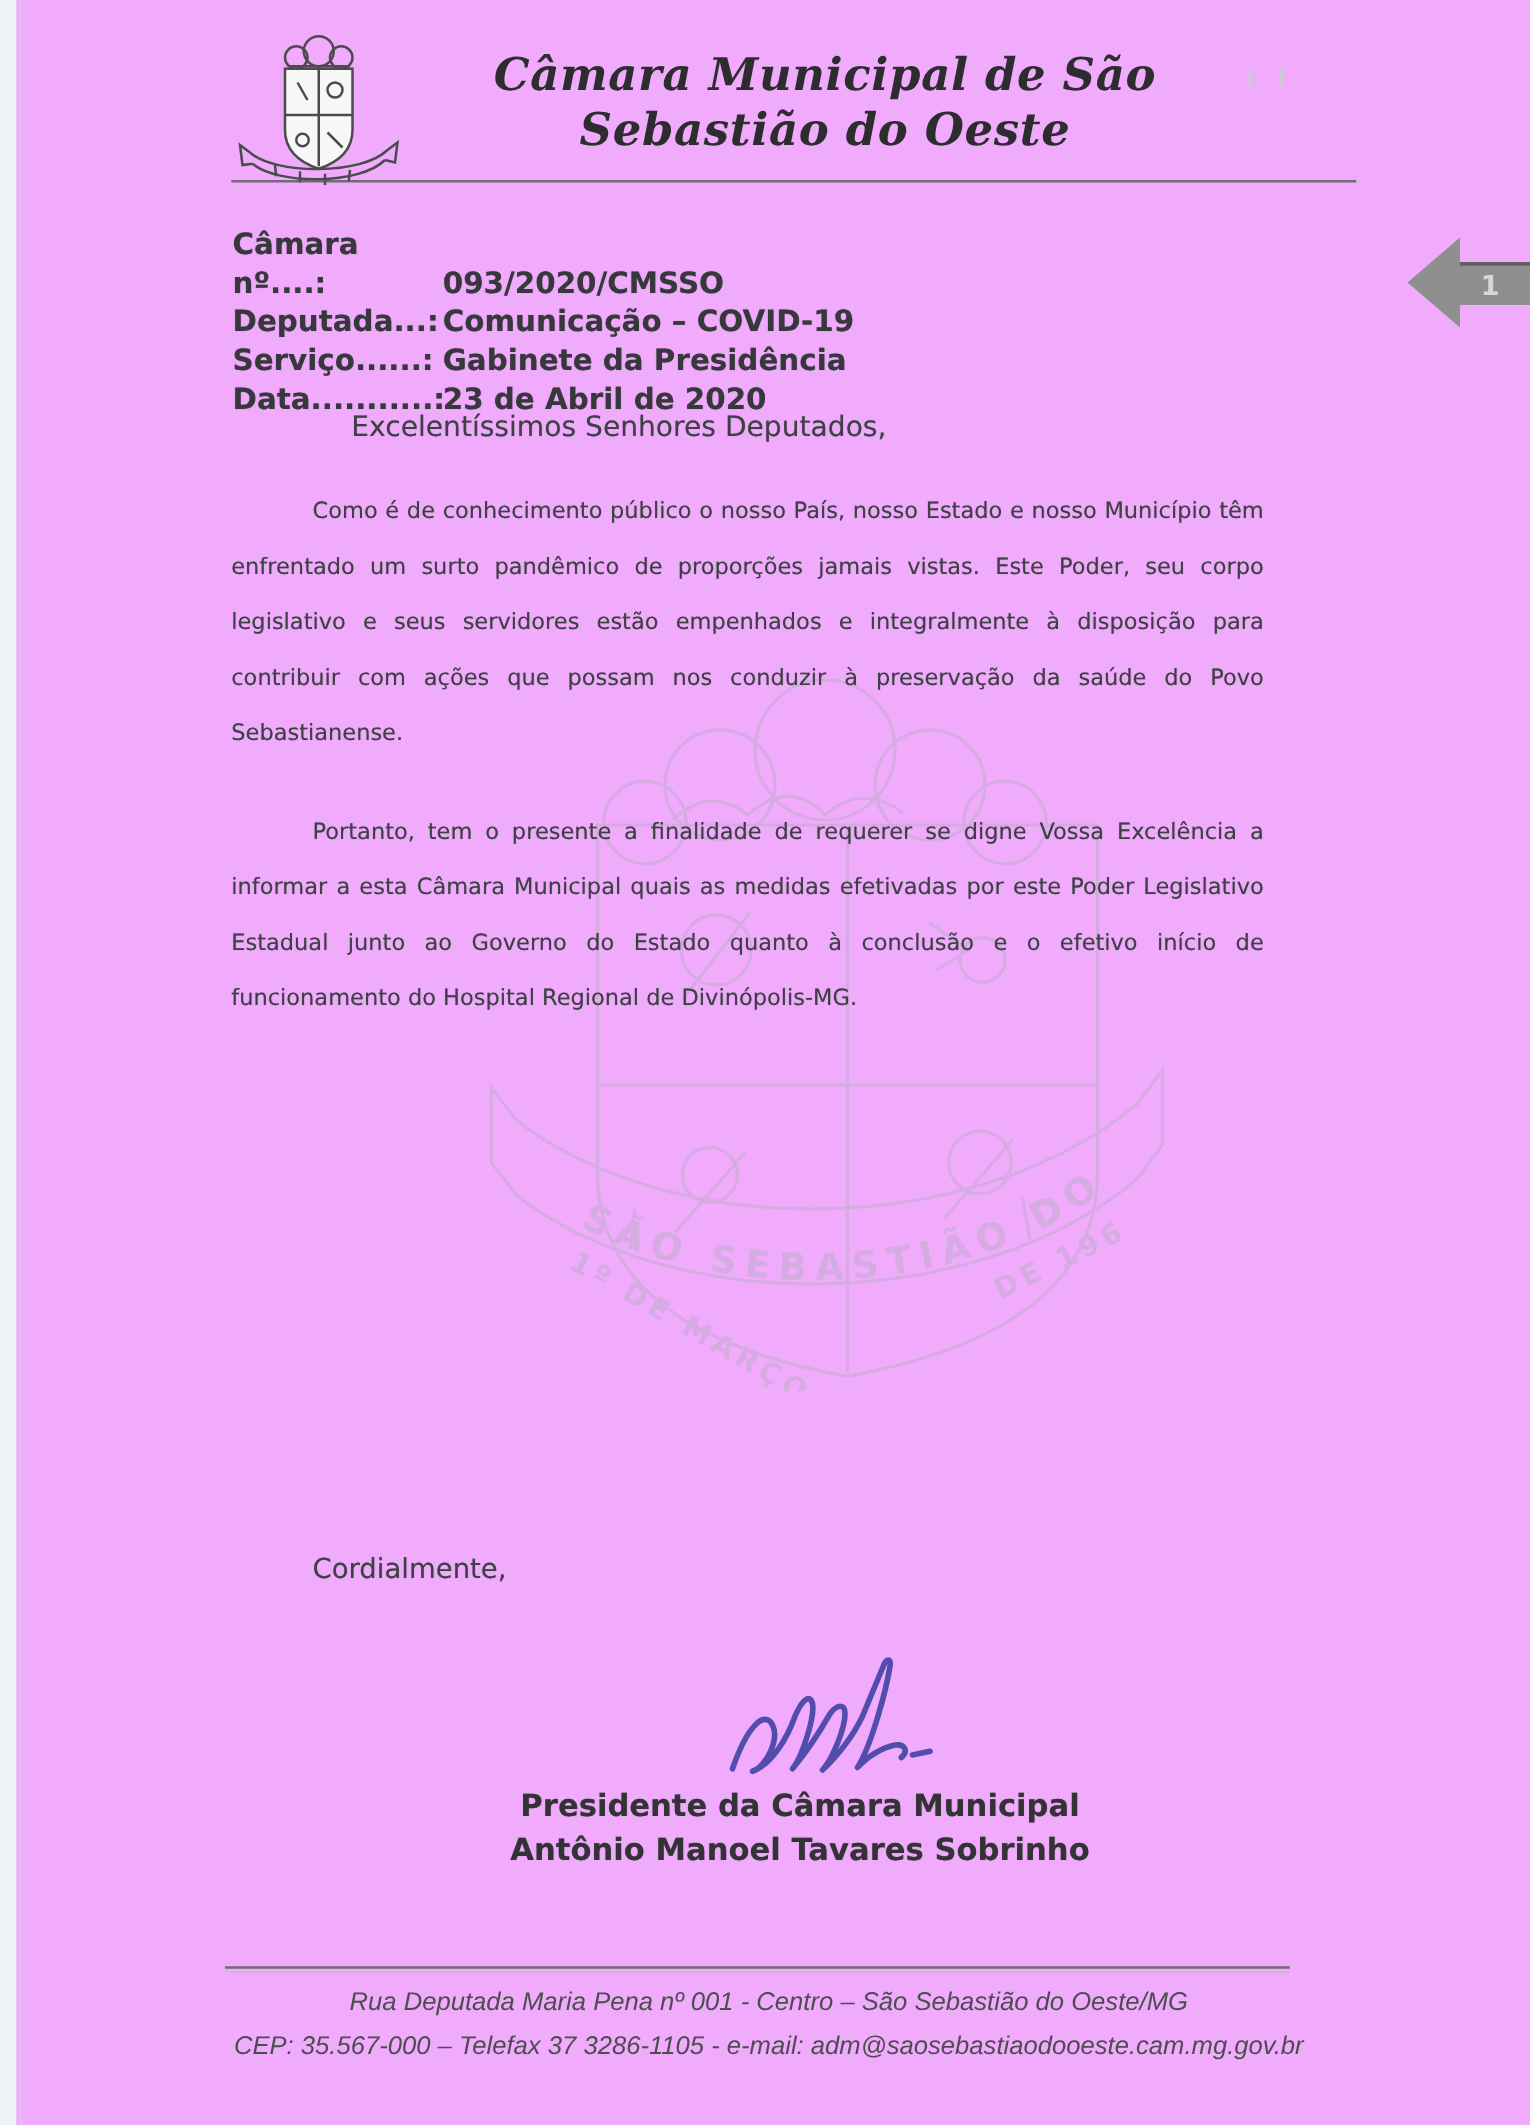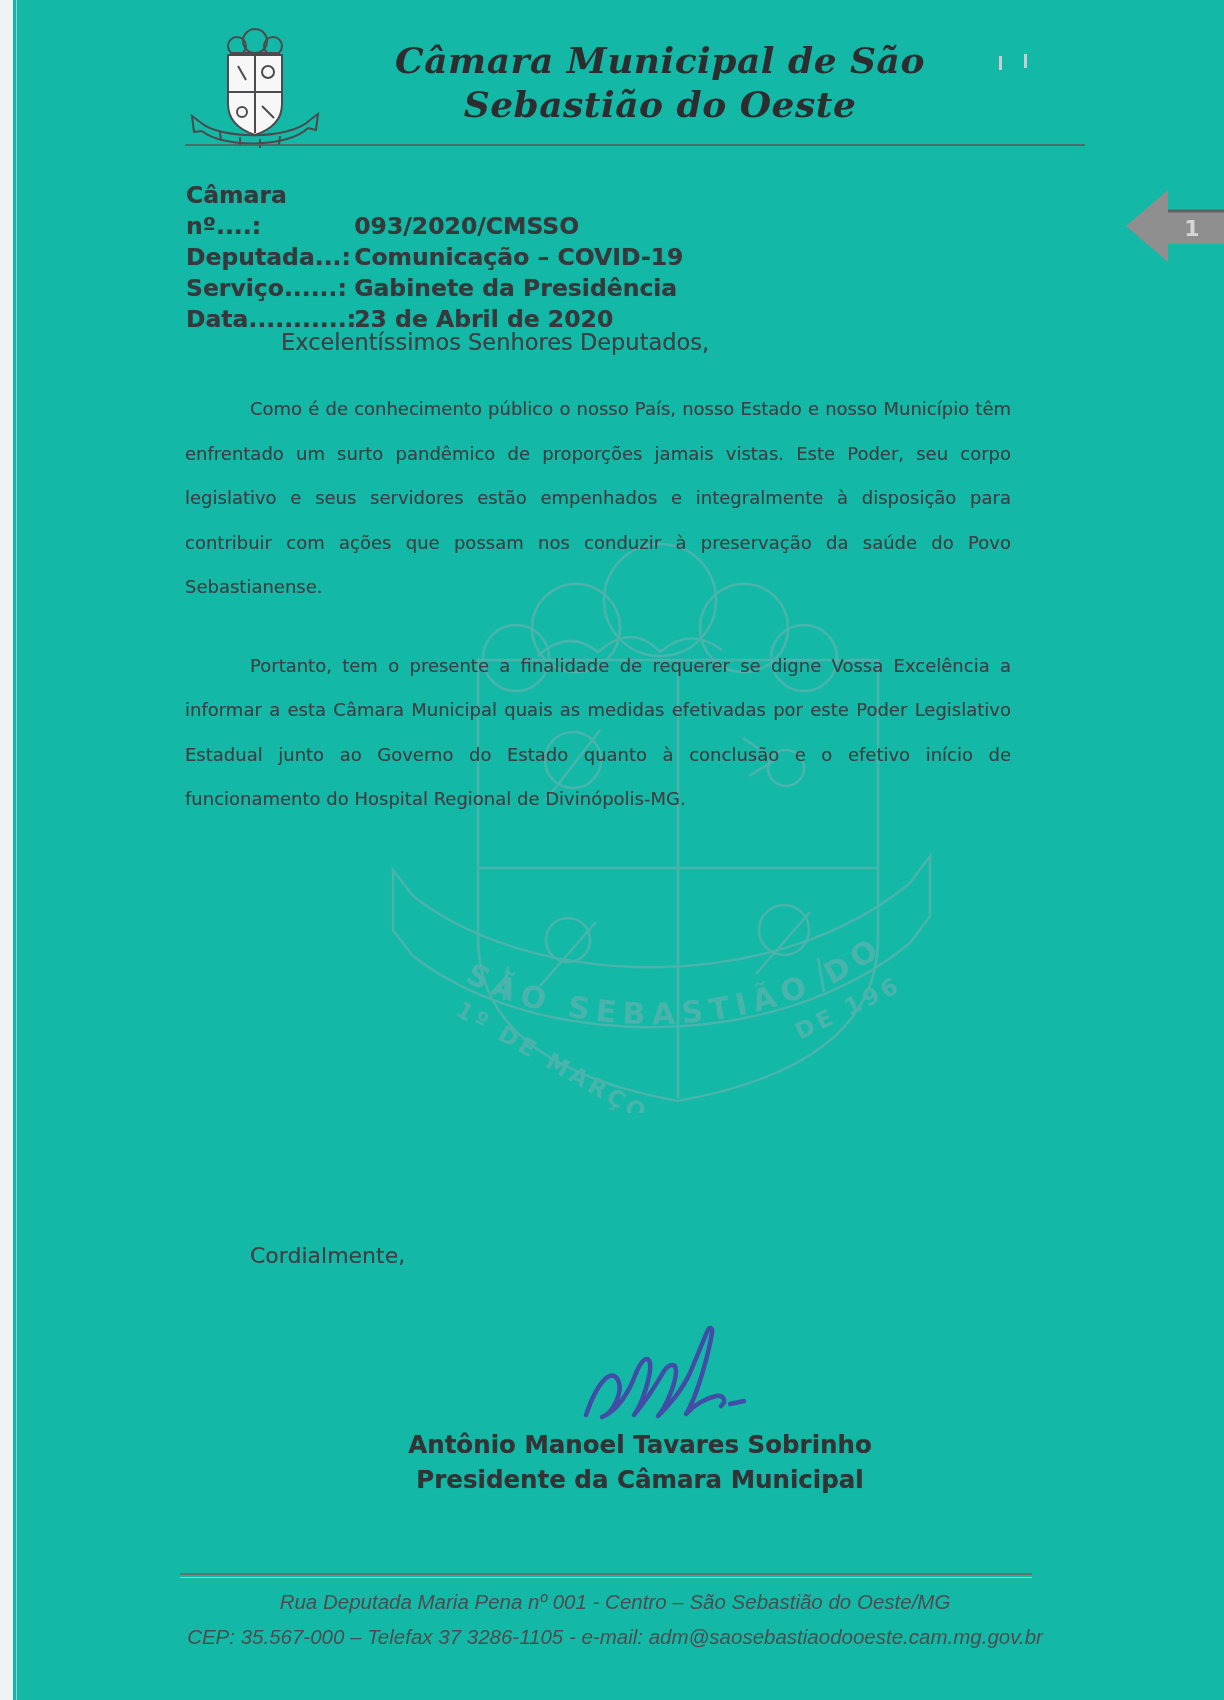--- a/index.html
+++ b/index.html
@@ -1,19 +1,19 @@
 <!DOCTYPE html>
 <html><head>
 <meta charset="utf-8">
 <style>
   html,body{margin:0;padding:0;background:#e9e9e9;}
   .page{
     position:relative;
     width:1224px;height:1700px;
-    background:#14b8a6;
+    background:#f0abfc;
     overflow:hidden;
     font-family:"DejaVu Sans","Liberation Sans",sans-serif;
     color:#3e4043;
   }
   
   .scan-strip{position:absolute;left:0;top:0;width:13px;height:1700px;background:#eef3f6;}
   .scan-line{position:absolute;left:16px;top:0;width:1px;height:1700px;background:#d7dce0;opacity:.65;}
 
   
   .logo{position:absolute;left:190px;top:26px;width:130px;height:122px;}
@@ -169,22 +169,22 @@
   <div class="closing">Cordialmente,</div>
 
   <svg class="sig-ink" viewBox="0 0 178 122">
     <g fill="none" stroke="#4545a6" stroke-width="4.5" stroke-linecap="round" stroke-linejoin="round" opacity=".92">
       <path d="M8,97 C20,62 34,50 40,62 C46,74 34,96 24,99 C40,93 52,72 58,55 C64,41 70,37 72,45 C74,55 64,87 56,97 C66,85 78,67 86,53 C92,45 98,45 98,53 C98,65 88,89 80,98 C90,89 104,72 112,55 L129,14 C131,9 135,8 134,15 C131,34 119,79 108,96 C116,87 128,80 138,78 C146,77 149,83 143,88"></path>
       <path d="M152,86 L166,83"></path>
     </g>
   </svg>
 
   <div class="signer">
+    <div>Presidente da Câmara Municipal</div>
     <div>Antônio Manoel Tavares Sobrinho</div>
-    <div>Presidente da Câmara Municipal</div>
   </div>
 
   <div class="foot-rule"></div>
   <div class="foot-rule2"></div>
   <div class="footer">
     <div>Rua Deputada Maria Pena nº 001 - Centro – São Sebastião do Oeste/MG</div>
     <div>CEP: 35.567-000 – Telefax 37 3286-1105 - e-mail: adm@saosebastiaodooeste.cam.mg.gov.br</div>
   </div>
 
 </div>

